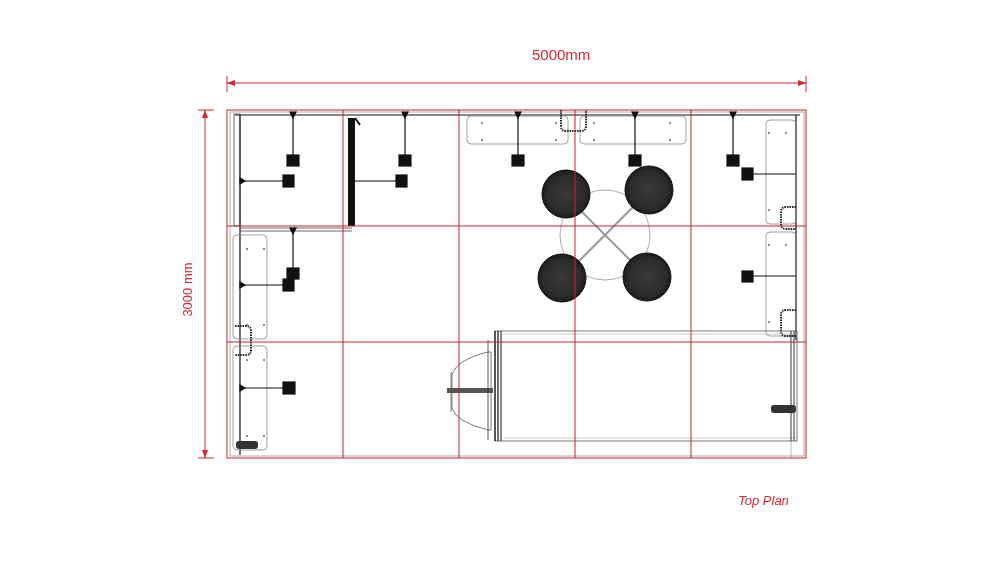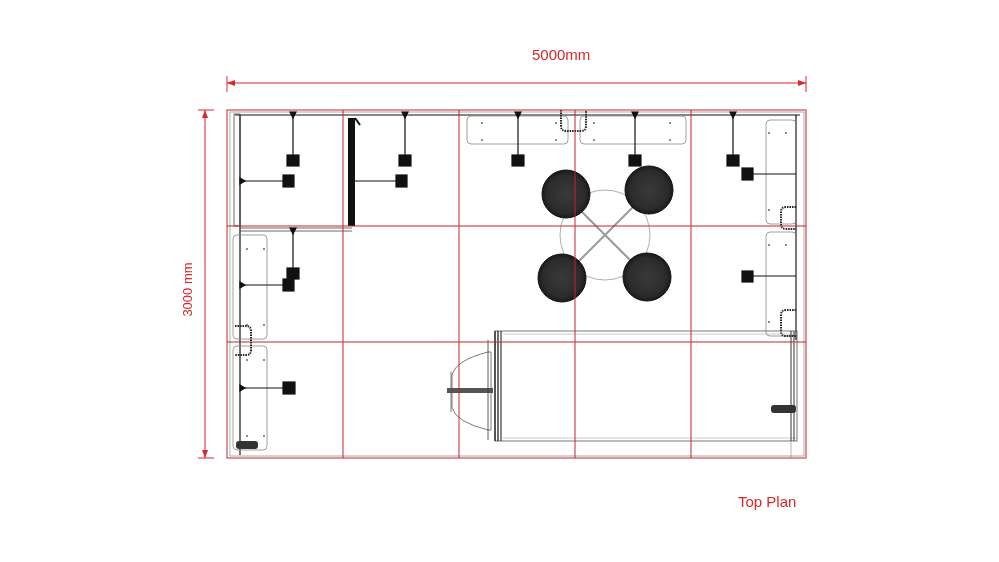--- a/index.html
+++ b/index.html
@@ -2,21 +2,21 @@
 <html><head>
 <meta charset="utf-8">
 <style>
   html, body { margin: 0; padding: 0; background: #ffffff; }
   body { width: 999px; height: 562px; position: relative; overflow: hidden;
          font-family: "Liberation Sans", sans-serif; }
   #stage { position: absolute; left: 0; top: 0; width: 999px; height: 562px; }
   .label-red { position: absolute; color: #d9262c; font-family: "Liberation Sans", sans-serif; white-space: nowrap; }
   #dim-width-label { left: 488px; top: 46px; font-size: 15px; margin-left: 44px; }
   #dim-height-label { left: 152px; top: 282px; font-size: 13px; transform: rotate(-90deg); transform-origin: center; width: 70px; text-align: center; }
-  #plan-title { left: 738px; top: 493px; font-size: 15px; }
+  #plan-title { left: 738px; top: 493px; font-size: 13px; font-style: italic; }
 </style>
 </head>
 <body>
 
 <div id="stage">
   <span id="dim-width-label" class="label-red">5000mm</span>
   <span id="dim-height-label" class="label-red">3000 mm</span>
   <span id="plan-title" class="label-red">Top Plan</span>
 
   <svg width="999" height="562" viewBox="0 0 999 562" xmlns="http://www.w3.org/2000/svg" style="position:absolute;left:0;top:0">

